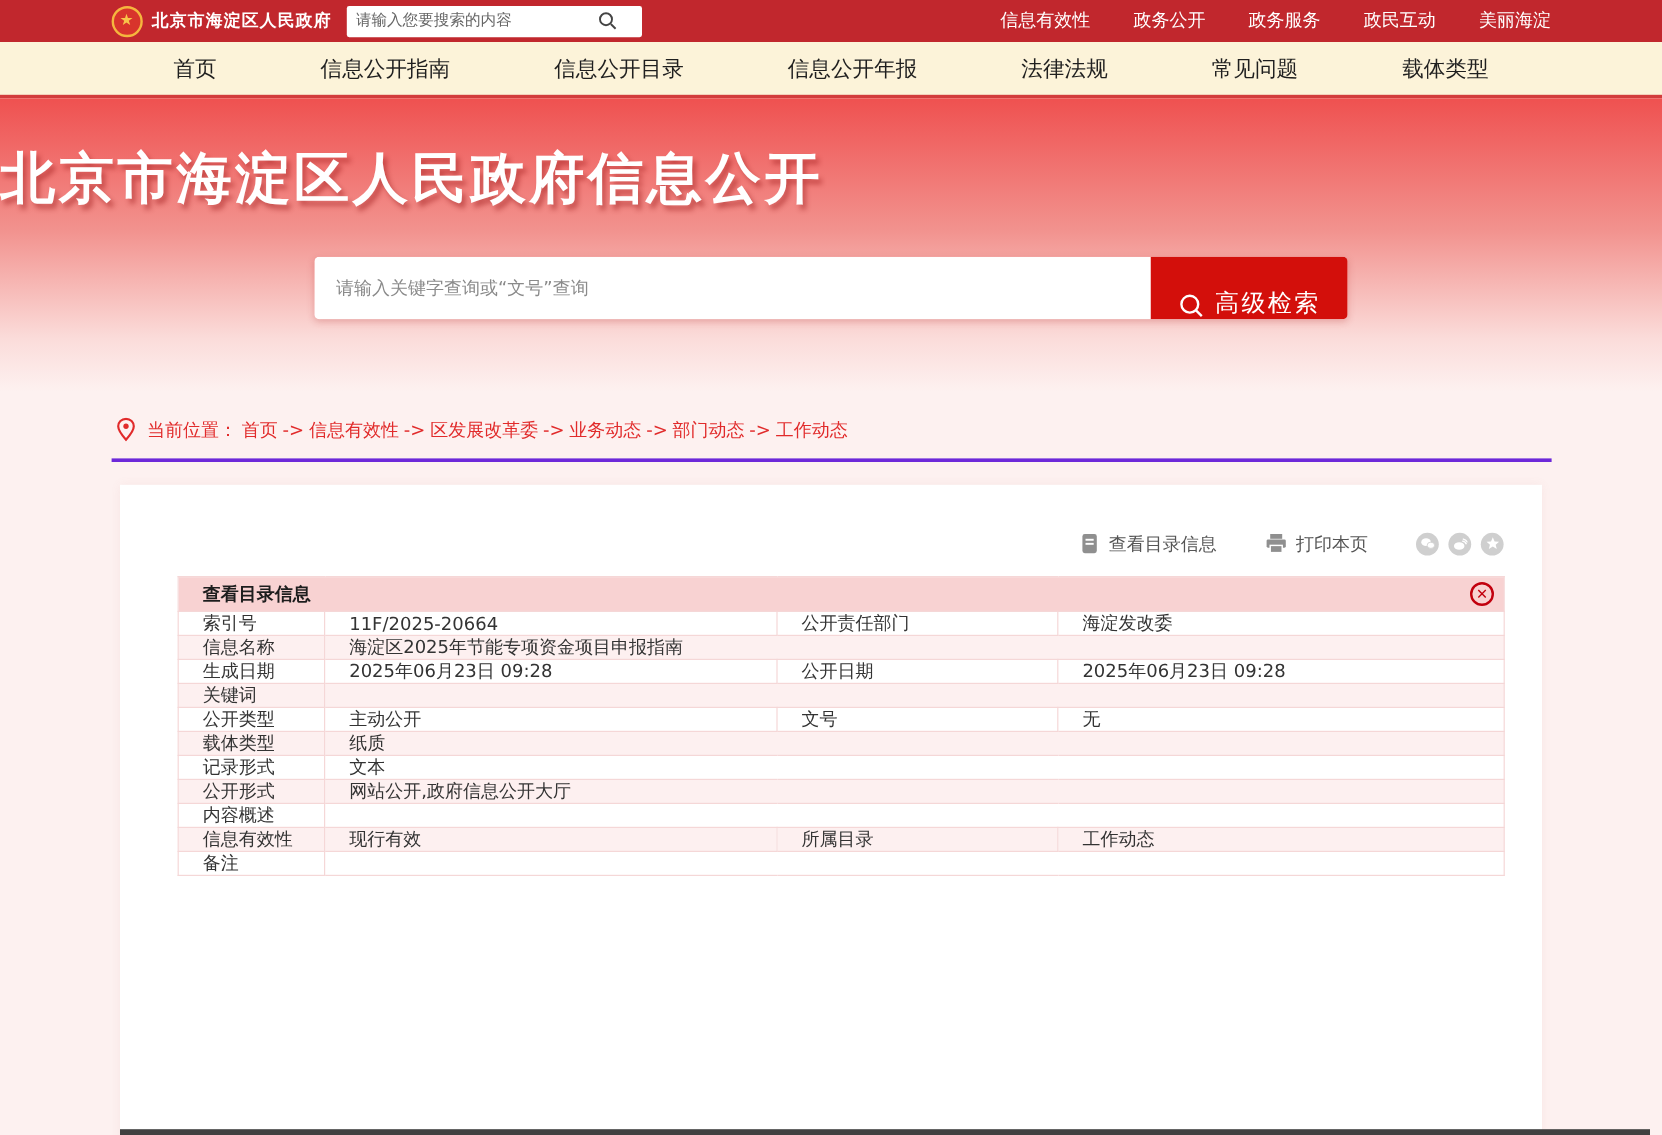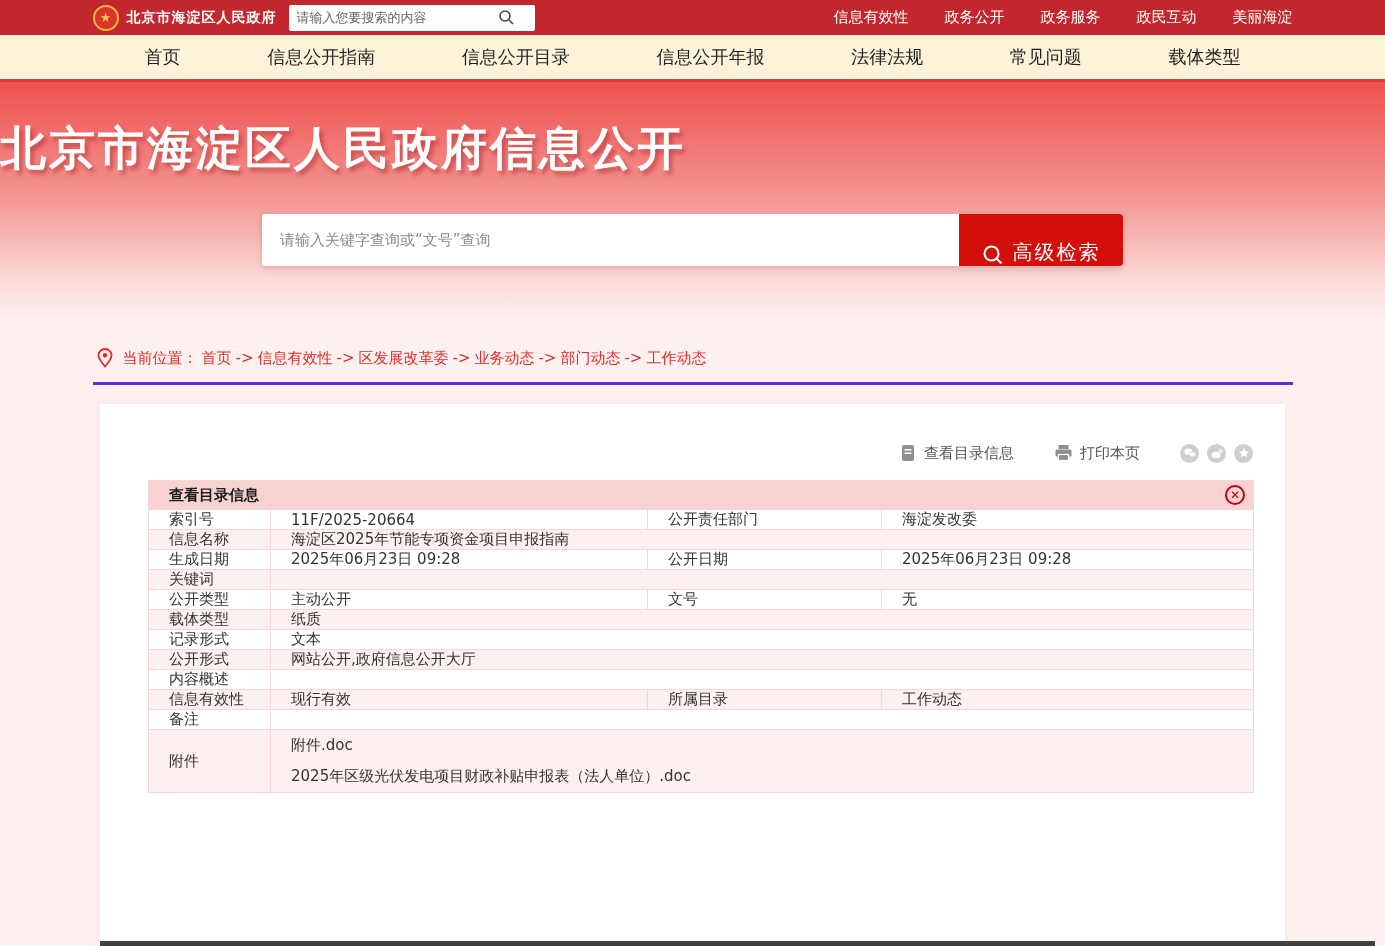--- a/index.html
+++ b/index.html
@@ -249,24 +249,17 @@
     <tr class="pink">
       <td>信息有效性</td>
       <td>现行有效</td>
       <td>所属目录</td>
       <td>工作动态</td>
     </tr>
     <tr class="white">
       <td>备注</td>
       <td colspan="3"></td>
     </tr>
-    <tr class="pink">
-      <td>附件</td>
-      <td colspan="3" class="attach-cell">
-        <div class="attach-file">附件.doc</div>
-        <div class="attach-file">2025年区级光伏发电项目财政补贴申报表（法人单位）.doc</div>
-      </td>
-    </tr>
   </tbody>
     </table>
 </div>
 
 <div class="footer-strip"></div>
 
 </body></html>

